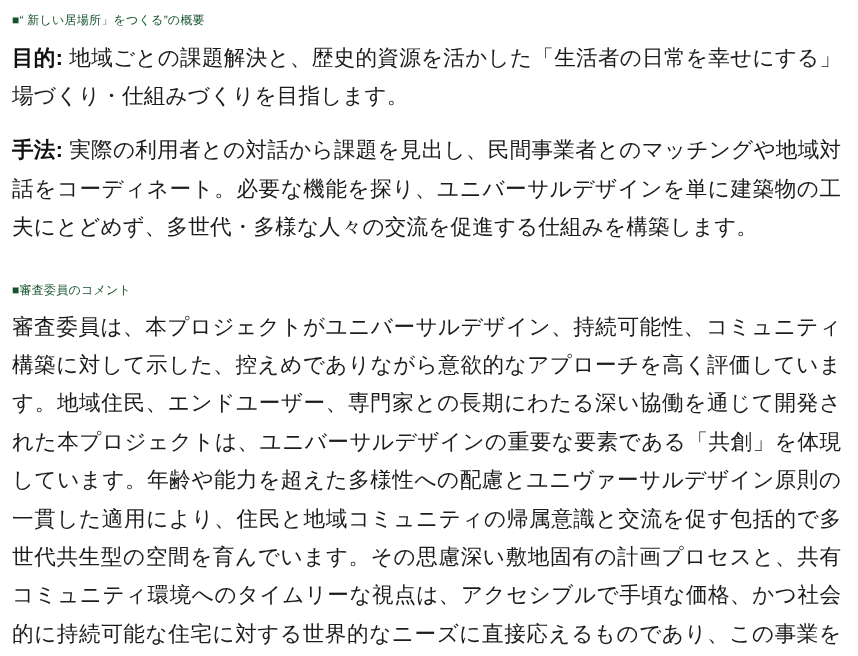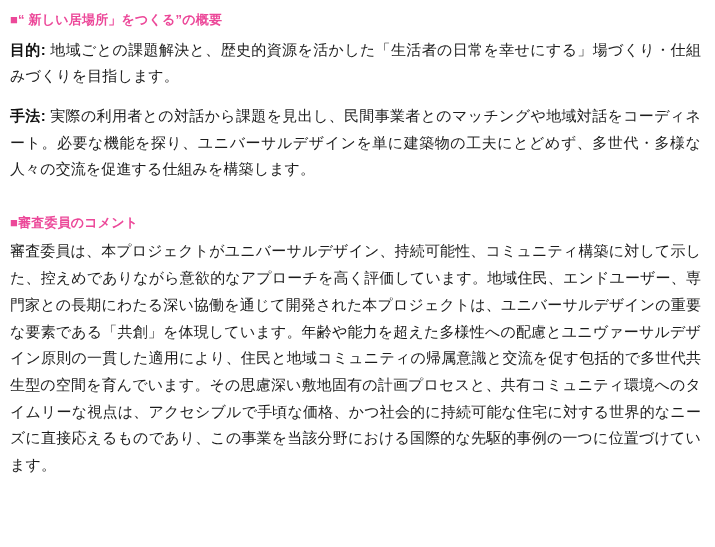--- a/index.html
+++ b/index.html
@@ -16,29 +16,29 @@
   }
   .page {
     position: relative;
     width: 715px;
     height: 547px;
     box-sizing: border-box;
     padding: 10px 14px 0 10px;
     background: #ffffff;
   }
   .section-heading {
-    font-size: 13px;
-    font-weight: bold;
-    color: #ec4899;
+    font-size: 10px;
+    font-weight: normal;
+    color: #14532d;
     line-height: 1.5;
     margin: 0 0 7px 0;
     letter-spacing: 0.2px;
   }
   .para {
-    font-size: 15px;
+    font-size: 18px;
     line-height: 1.78;
     color: #1c1c1c;
     margin: 0 0 13px 0;
     text-align: justify;
     text-justify: inter-ideograph;
     letter-spacing: 0.1px;
   }
   .para .lead {
     font-weight: bold;
     color: #111111;

